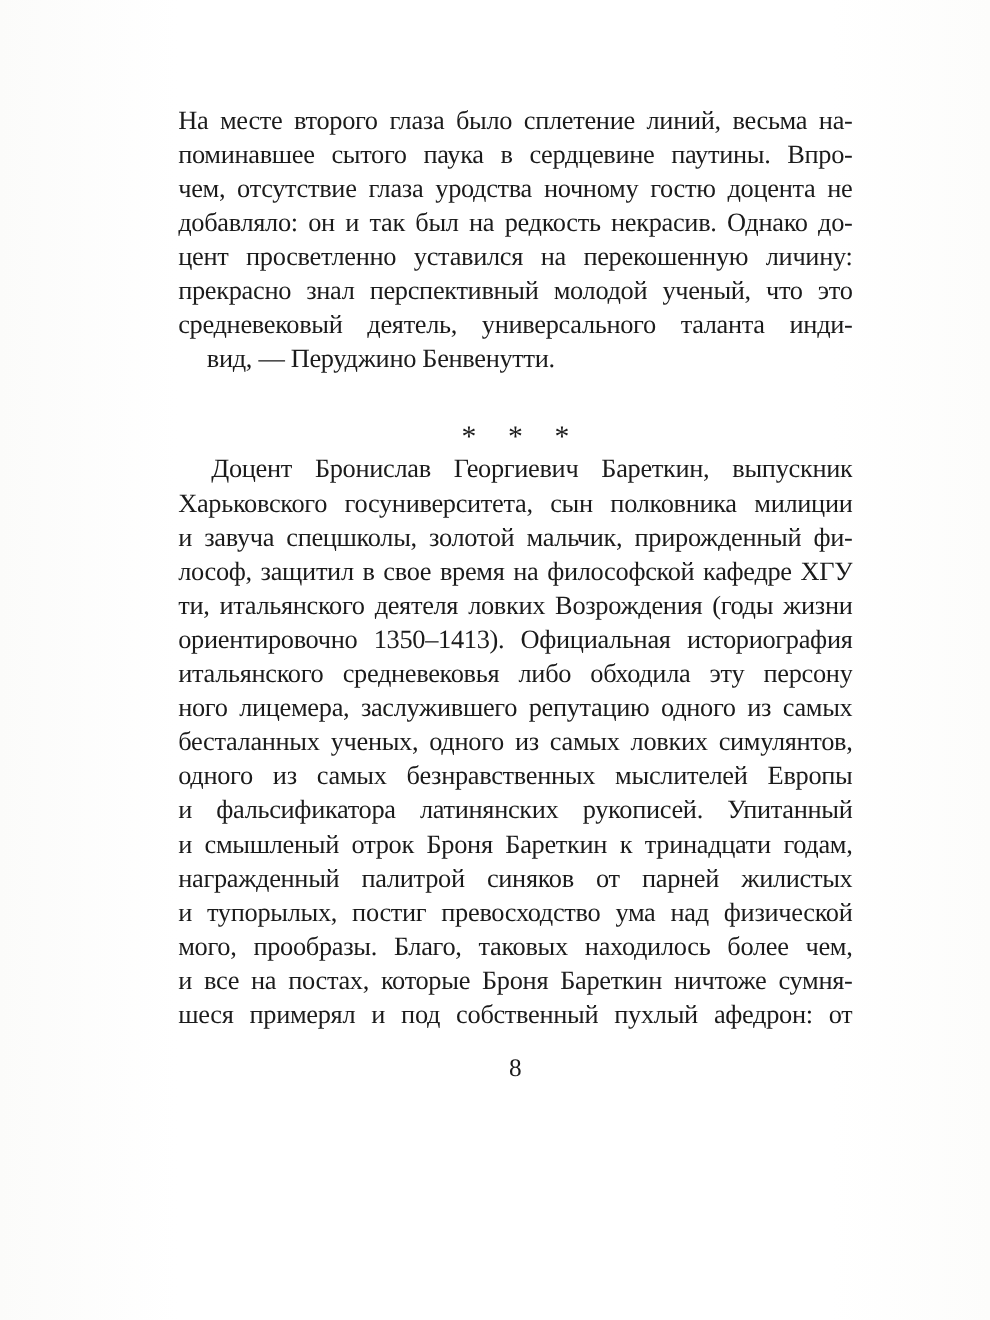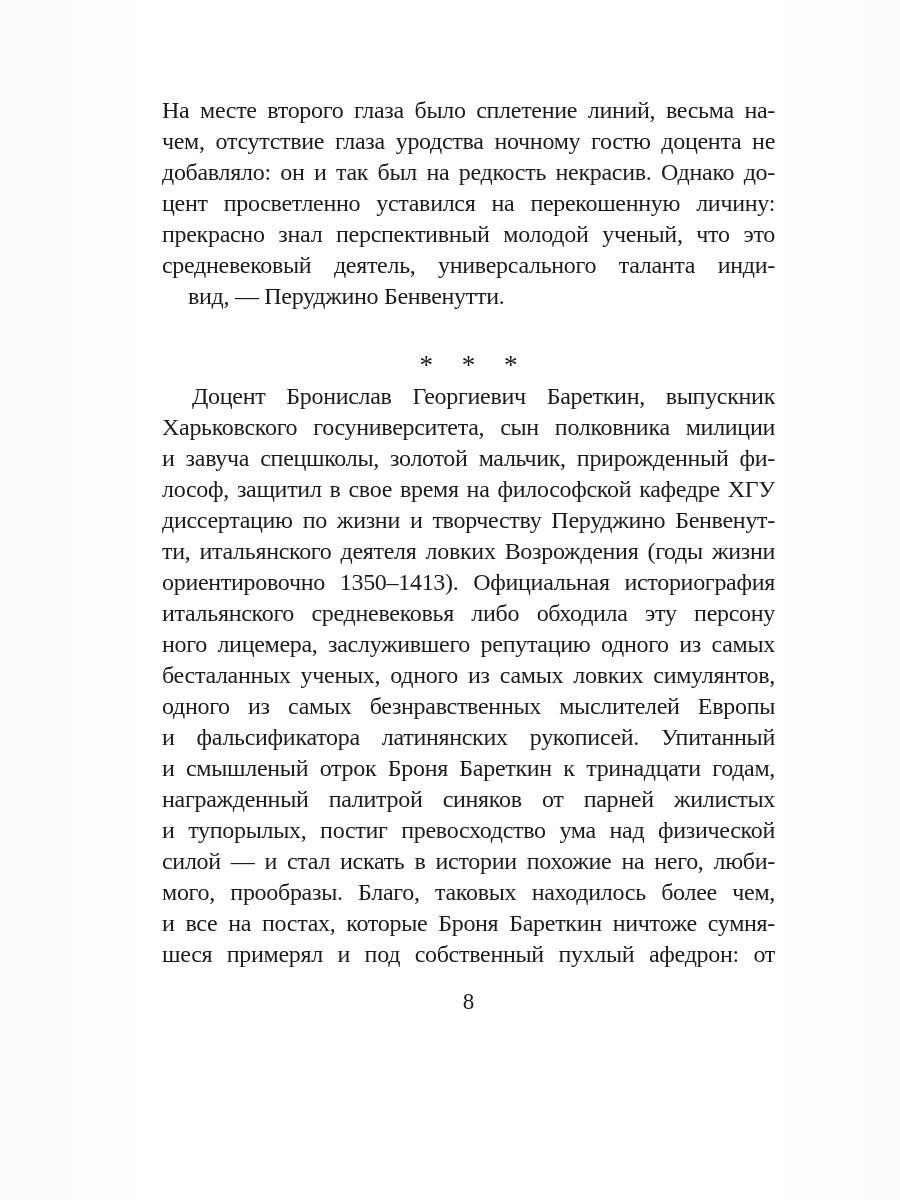--- a/index.html
+++ b/index.html
@@ -66,47 +66,46 @@
   }
 </style>
 </head>
 <body>
 
 <div class="page">
   <div class="column">
 
     <div class="para para1">
       <div class="line">На месте второго глаза было сплетение линий, весьма на-</div>
+      <div class="line">поминавшее сытого паука в сердцевине паутины. Впро-</div>
       <div class="line">чем, отсутствие глаза уродства ночному гостю доцента не</div>
       <div class="line">добавляло: он и так был на редкость некрасив. Однако до-</div>
       <div class="line">цент просветленно уставился на перекошенную личину:</div>
       <div class="line">прекрасно знал перспективный молодой ученый, что это</div>
       <div class="line">средневековый деятель, универсального таланта инди-</div>
       <div class="line endline">вид, — Перуджино Бенвенутти.</div>
     </div>
 
     <div class="separator">* * *</div>
 
     <div class="para para2">
       <div class="line indent">Доцент Бронислав Георгиевич Бареткин, выпускник</div>
       <div class="line">Харьковского госуниверситета, сын полковника милиции</div>
       <div class="line">и завуча спецшколы, золотой мальчик, прирожденный фи-</div>
       <div class="line">лософ, защитил в свое время на философской кафедре ХГУ</div>
-      <div class="line">диссертацию по жизни и творчеству Перуджино Бенвенут-</div>
       <div class="line">ти, итальянского деятеля ловких Возрождения (годы жизни</div>
       <div class="line">ориентировочно 1350–1413). Официальная историография</div>
       <div class="line">итальянского средневековья либо обходила эту персону</div>
       <div class="line">ного лицемера, заслужившего репутацию одного из самых</div>
       <div class="line">бесталанных ученых, одного из самых ловких симулянтов,</div>
       <div class="line">одного из самых безнравственных мыслителей Европы</div>
       <div class="line">и фальсификатора латинянских рукописей. Упитанный</div>
       <div class="line">и смышленый отрок Броня Бареткин к тринадцати годам,</div>
       <div class="line">награжденный палитрой синяков от парней жилистых</div>
       <div class="line">и тупорылых, постиг превосходство ума над физической</div>
-      <div class="line">силой — и стал искать в истории похожие на него, люби-</div>
       <div class="line">мого, прообразы. Благо, таковых находилось более чем,</div>
       <div class="line">и все на постах, которые Броня Бареткин ничтоже сумня-</div>
       <div class="line">шеся примерял и под собственный пухлый афедрон: от</div>
     </div>
 
     <div class="page-number">8</div>
 
   </div>
 </div>
 

